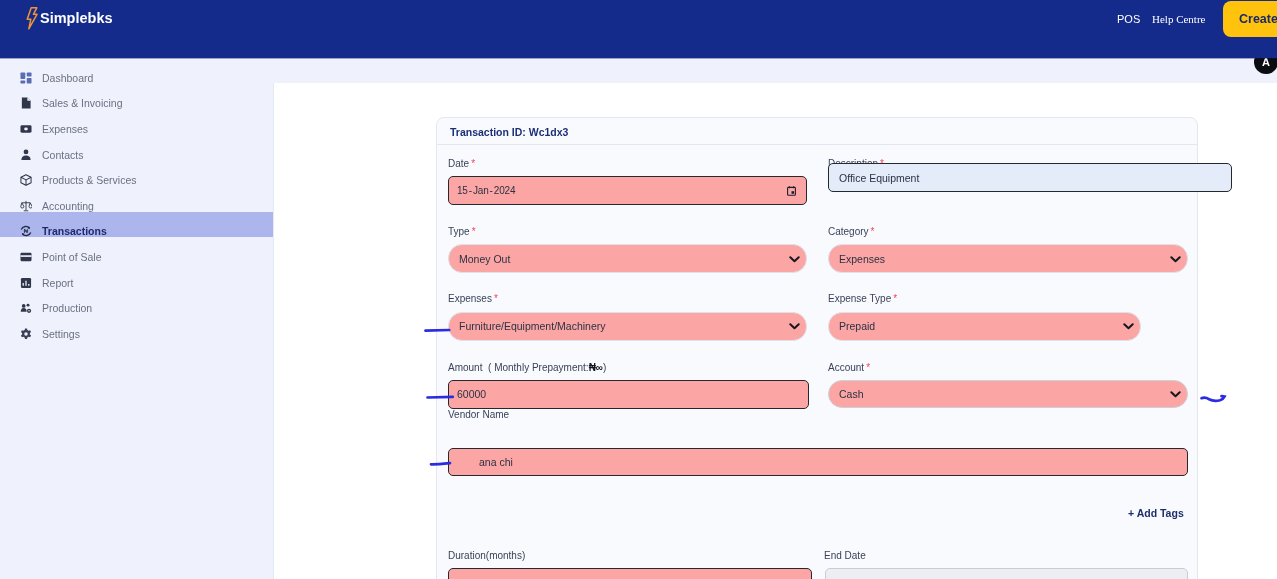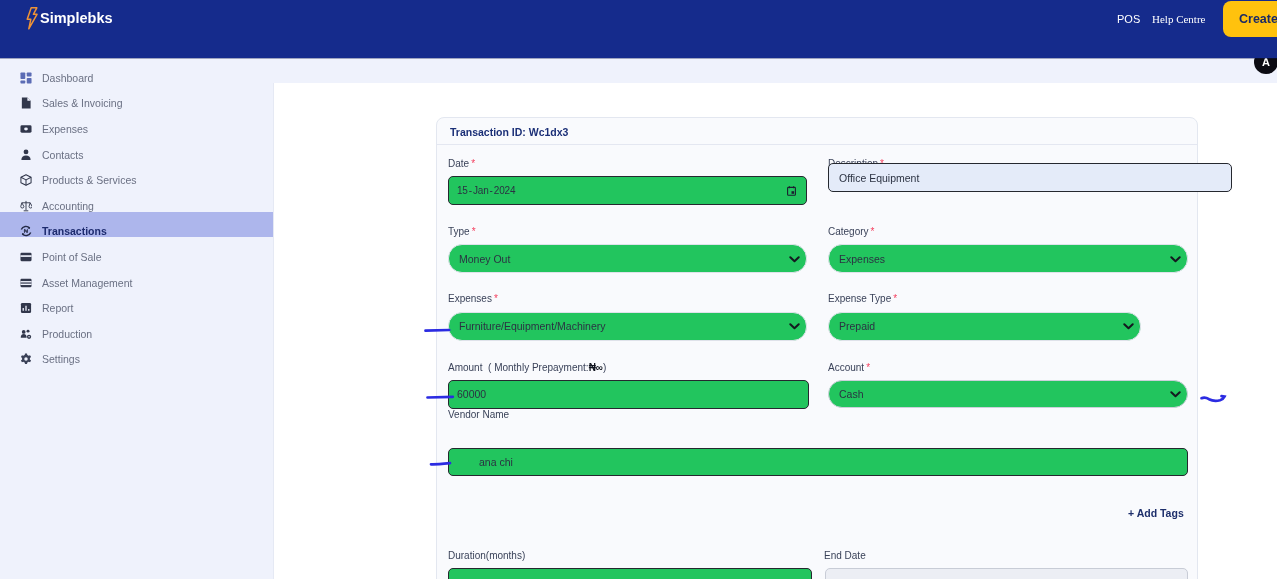--- a/index.html
+++ b/index.html
@@ -30,21 +30,21 @@
   .mi svg { width:12px; height:12px; margin-right:10px; flex:none; }
   .mi.active { background:#adb6ec; color:#1d2b6e; font-weight:bold; }
 
   .card { position:absolute; left:436px; top:117px; width:762px; height:520px;
     background:#f9fafd; border:1px solid #e3e7f0; border-radius:8px; }
   .card-header { height:27px; border-bottom:1px solid #e4e7f1; line-height:28px;
     padding-left:13px; color:#1b2f77; font-weight:bold; font-size:10.5px; }
 
   .lab { position:absolute; font-size:10px; color:#3a4259; line-height:12px; }
   .lab .req { color:#f43f5e; margin-left:2px; }
-  .inp { position:absolute; background:#22c55e; border:1.3px solid #25282f; border-radius:5px;
+  .inp { position:absolute; background:#fca5a5; border:1.3px solid #25282f; border-radius:5px;
     font-size:10.5px; color:#2b3242; display:flex; align-items:center; padding-left:10px; }
   .sel { border:1px solid #dfe2ea; border-radius:14px; }
   .sel-arrow { position:absolute; right:6px; top:50%; margin-top:-3px; }
 
   .annot { position:absolute; left:0; top:0; width:1277px; height:579px; z-index:9; pointer-events:none; }
 </style>
 </head>
 <body>
 
 <div class="topstrip"></div>
@@ -97,25 +97,20 @@
           <g fill="#252c47">
             <path d="M2.6 11.2 L2.2 8.6 L4.8 9.4 Z"></path>
             <path d="M10.4 1.8 L10.8 4.4 L8.2 3.6 Z"></path>
           </g>
           <text x="6.5" y="9" font-size="6.5" font-weight="bold" fill="#252c47" text-anchor="middle">₦</text>
         </svg>Transactions</div>
     <div class="mi"><svg viewBox="0 0 13 13">
           <rect x="0.5" y="2" width="12" height="9" rx="1.2" fill="#31374b"></rect>
           <rect x="0.5" y="4.6" width="12" height="1.8" fill="#eff2fc"></rect>
         </svg>Point of Sale</div>
-    <div class="mi"><svg viewBox="0 0 13 13">
-          <rect x="0.5" y="2" width="12" height="9" rx="1.2" fill="#31374b"></rect>
-          <rect x="0.5" y="4.4" width="12" height="1.5" fill="#eff2fc"></rect>
-          <rect x="0.5" y="7.2" width="12" height="1.5" fill="#eff2fc"></rect>
-        </svg>Asset Management</div>
     <div class="mi"><svg viewBox="0 0 13 13">
           <rect x="1" y="1" width="11" height="11" rx="1.5" fill="#31374b"></rect>
           <path d="M3.5 9.5 V6.5 M6.5 9.5 V4 M9.5 9.5 V7.5" stroke="#eff2fc" stroke-width="1.4" fill="none"></path>
         </svg>Report</div>
     <div class="mi"><svg viewBox="0 0 13 13">
           <g fill="#31374b">
             <circle cx="4" cy="4.2" r="2"></circle>
             <circle cx="8.7" cy="3.4" r="1.6"></circle>
             <path d="M0.8 10.5 q0 -4 3.2 -4 q3.2 0 3.2 4 z"></path>
             <circle cx="9.8" cy="9.6" r="2.3"></circle>

